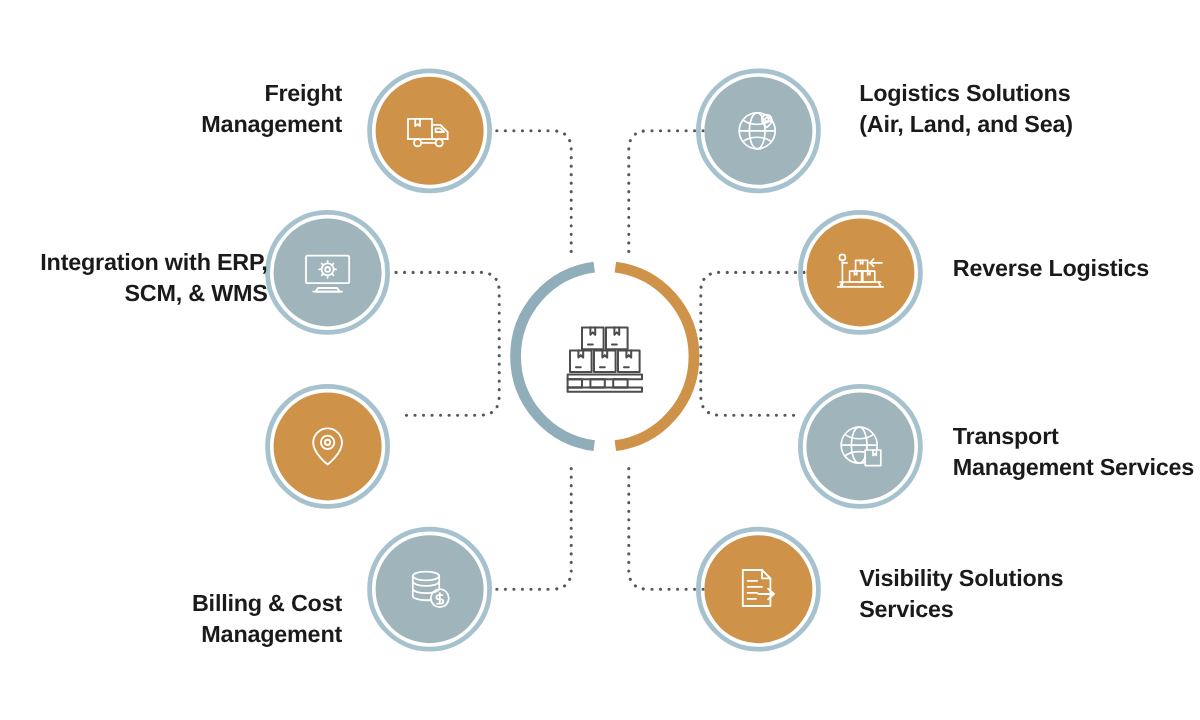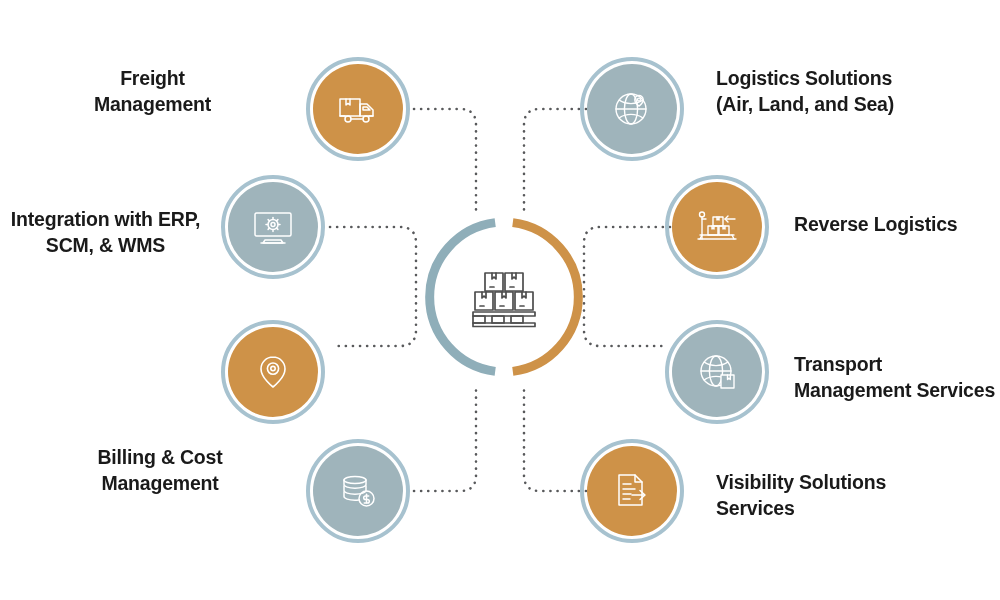--- a/index.html
+++ b/index.html
@@ -66,21 +66,21 @@
     position: absolute;
     font-family: "Liberation Sans", sans-serif;
     font-size: 19.5px;
     font-weight: bold;
     line-height: 1.32;
     color: #1a1a1a;
     letter-spacing: -0.2px;
     white-space: pre-line;
   }
   .label.right-align {
-    text-align: center;
+    text-align: right;
   }
   .label.left-align {
     text-align: left;
   }
 
   
   #hub {
     position: absolute;
     left: 421px;
     top: 214px;
@@ -196,21 +196,21 @@
           <path d="M15 19.5 h1.8"></path>
           <path d="M27.2 19.5 h1.8"></path>
           <path d="M17.1 14.6 l1.3 1.3"></path>
           <path d="M25.6 23.1 l1.3 1.3"></path>
           <path d="M26.9 14.6 l-1.3 1.3"></path>
           <path d="M18.4 23.1 l-1.3 1.3"></path>
         </g>
       </svg>
     </div>
   </div>
-  <div class="label right-align" style="left:8px; top:207px; width:195px;">Integration with ERP,
+  <div class="label right-align" style="left:28px; top:207px; width:195px;">Integration with ERP,
 SCM, &amp; WMS</div>
 
   <div class="node orange" style="left:221px; top:320px;">
     <div class="ring"></div>
     <div class="disc">
       <svg viewBox="0 0 44 44" xmlns="http://www.w3.org/2000/svg" fill="none" stroke="#ffffff" stroke-width="1.6" stroke-linejoin="round" stroke-linecap="round">
         <path d="M22 7 c-6.6 0-12 5.3-12 11.9 0 8.9 12 18.1 12 18.1 s12-9.2 12-18.1 c0-6.6-5.4-11.9-12-11.9 z"></path>
         <circle cx="22" cy="18.6" r="5.6"></circle>
         <circle cx="22" cy="18.6" r="2.2"></circle>
       </svg>
@@ -224,21 +224,21 @@
         <ellipse cx="19" cy="11" rx="11" ry="3.6"></ellipse>
         <path d="M8 11 v4.6 c0 2 4.9 3.6 11 3.6 s11-1.6 11-3.6 V11"></path>
         <path d="M8 17 v4.6 c0 2 4.9 3.6 11 3.6 s11-1.6 11-3.6 V17"></path>
         <path d="M8 23 v4.6 c0 2 4.9 3.6 11 3.6 c1.4 0 2.7-.1 3.9-.2"></path>
         <circle cx="30.5" cy="29.5" r="7.5"></circle>
         <path d="M30.5 25.3 v8.4"></path>
         <path d="M32.7 26.9 h-3.2 a1.8 1.8 0 0 0 0 3.6 h2 a1.8 1.8 0 0 1 0 3.6 h-3.3"></path>
       </svg>
     </div>
   </div>
-  <div class="label right-align" style="left:35px; top:445px; width:250px;">Billing &amp; Cost
+  <div class="label right-align" style="left:35px; top:491px; width:250px;">Billing &amp; Cost
 Management</div>
 
   <div class="node teal" style="left:580px; top:57px;">
     <div class="ring"></div>
     <div class="disc">
       <svg viewBox="0 0 44 44" xmlns="http://www.w3.org/2000/svg" fill="none" stroke="#ffffff" stroke-width="1.4" stroke-linejoin="round" stroke-linecap="round">
         <circle cx="21" cy="22" r="15"></circle>
         <ellipse cx="21" cy="22" rx="6.6" ry="15"></ellipse>
         <path d="M6 22 h30"></path>
         <path d="M9.2 13.2 c3.4 2.2 7.5 3.4 11.8 3.4 s8.4-1.2 11.8-3.4"></path>

